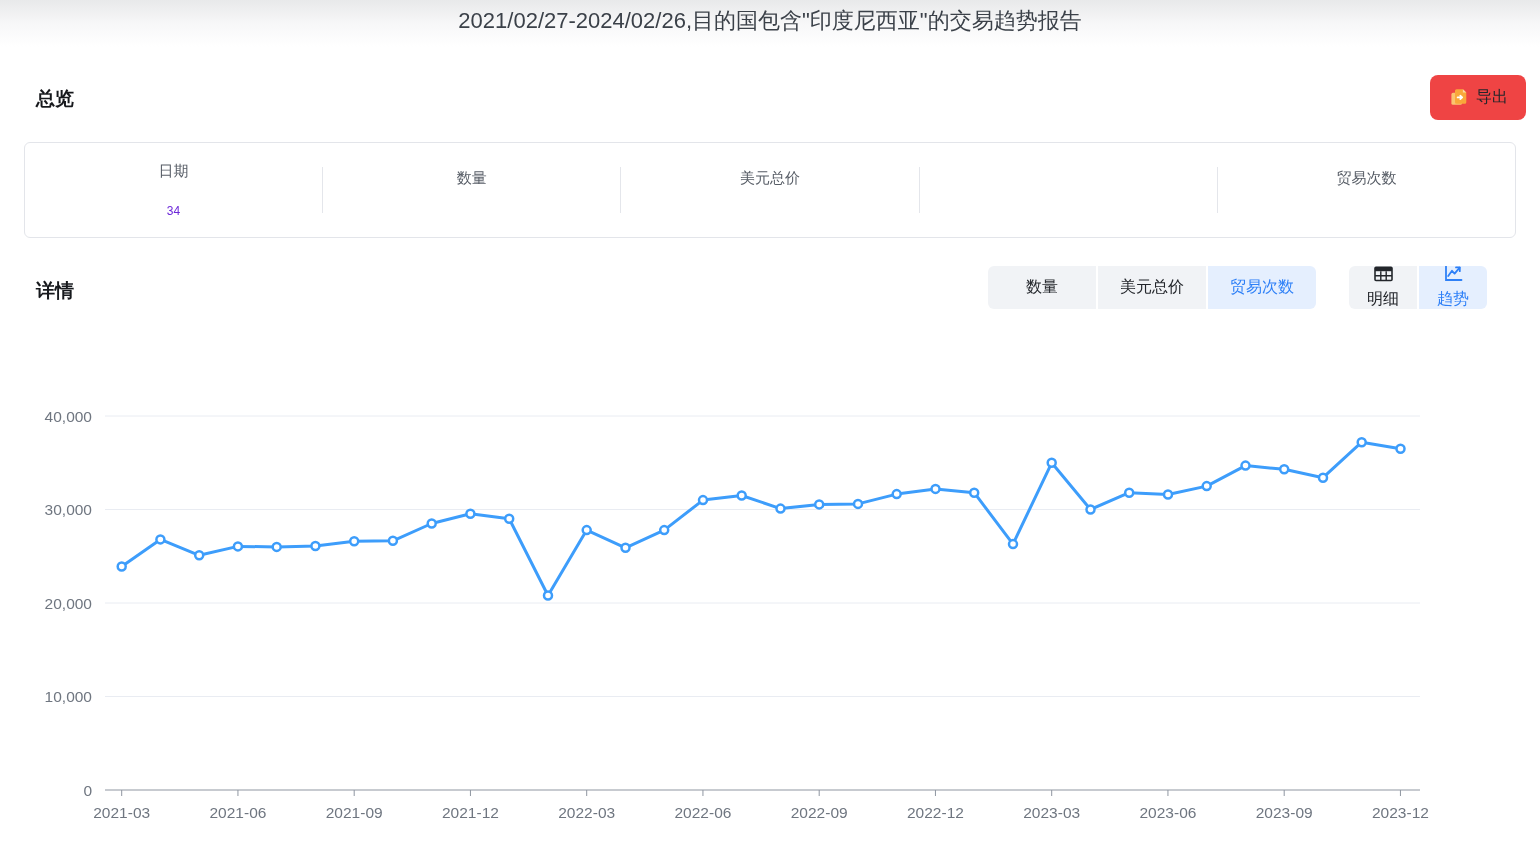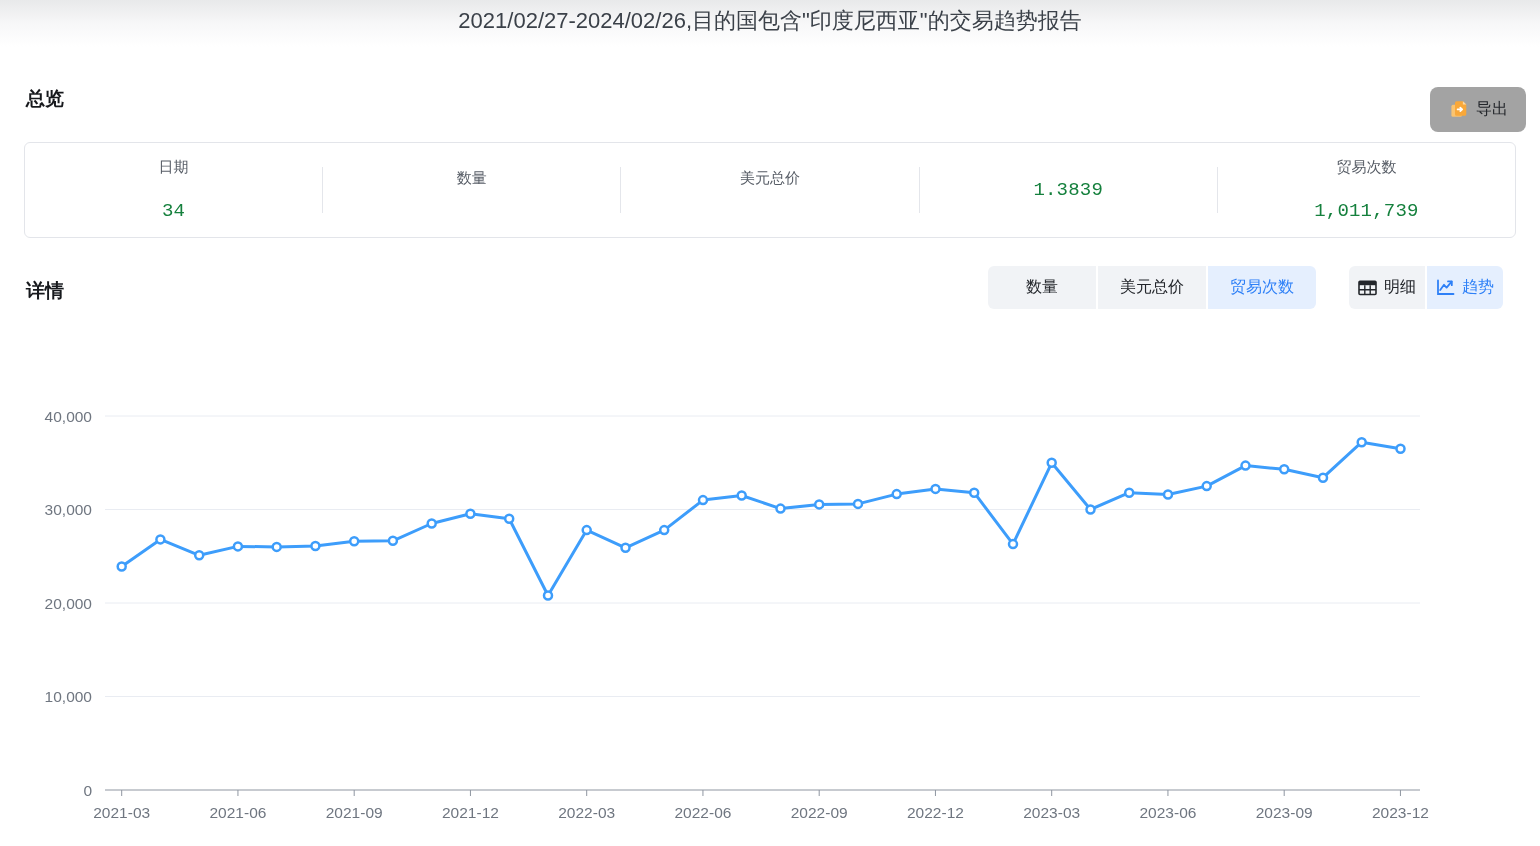--- a/index.html
+++ b/index.html
@@ -5,47 +5,47 @@
   * { margin:0; padding:0; box-sizing:border-box; }
   html,body { width:1540px; height:846px; background:#fff; overflow:hidden;
               font-family:"Liberation Sans", sans-serif; }
   .page { position:relative; width:1540px; height:846px; background:#fff; }
 
   .page-header { position:absolute; left:0; top:0; width:1540px; height:52px;
                  background:linear-gradient(180deg,#e8e9ea 0%,#f7f7f8 45%,#ffffff 90%);
                  text-align:center; }
   .page-title { display:inline-block; margin-top:6px; font-size:22px; color:#3b4149; }
 
-  .section-heading { position:absolute; left:26px; font-size:19px; font-weight:700; color:#17191d; }
+  .section-heading { position:absolute; left:36px; font-size:19px; font-weight:700; color:#17191d; }
   .overview-heading { top:86px; }
   .detail-heading { top:278px; }
 
-  .export-button { position:absolute; right:14px; top:87px; width:96px; height:45px;
-                   background:#a3a3a3; border-radius:8px; display:flex; align-items:center;
+  .export-button { position:absolute; right:14px; top:75px; width:96px; height:45px;
+                   background:#ef4444; border-radius:8px; display:flex; align-items:center;
                    justify-content:center; gap:7px; cursor:pointer; }
   .export-button .lbl { font-size:16px; color:#23262b; }
 
   .overview-card { position:absolute; left:24px; top:142px; width:1492px; height:96px;
                    border:1px solid #e3e5ea; border-radius:6px; background:#fff;
                    display:flex; align-items:center; }
   .stat { flex:1; text-align:center; }
   .stat-label { font-size:15px; color:#575d66; margin-bottom:23px; }
-  .stat-value { font-size:19px; font-weight:500; color:#15803d; letter-spacing:0.2px;font-family:Liberation Mono, monospace; }
+  .stat-value { font-size:12px; font-weight:500; color:#6d28d9; letter-spacing:0.2px; }
   .v-divider { width:1px; height:46px; background:#e4e6eb; }
 
   .tab-group { position:absolute; top:266px; height:43px; display:flex; border-radius:6px;
                overflow:hidden; }
   .metric-tabs { left:988px; }
   .view-tabs { left:1349px; }
   .seg { height:43px; display:flex; align-items:center; justify-content:center; gap:7px;
          background:#f1f3f6; color:#23262b; font-size:16px; cursor:pointer; }
   .seg + .seg { margin-left:2px; }
   .seg.active { background:#e5effe; color:#2e80f7; }
   .metric-tabs .seg { width:108px; }
-  .view-tabs .seg { width:76px; }
+  .view-tabs .seg { width:68px;flex-direction:column; }
 
   .chart-wrap { position:absolute; left:0; top:378px; width:1540px; height:468px; }
   svg text { font-family:"Liberation Sans", sans-serif; }
 </style>
 </head>
 <body>
 
 <div class="page">
 
   <div class="page-header">
@@ -74,26 +74,24 @@
     <div class="v-divider"></div>
     <div class="stat">
       <div class="stat-label">数量</div>
     </div>
     <div class="v-divider"></div>
     <div class="stat">
       <div class="stat-label">美元总价</div>
     </div>
     <div class="v-divider"></div>
     <div class="stat">
-      <div class="stat-value">1.3839</div>
     </div>
     <div class="v-divider"></div>
     <div class="stat">
       <div class="stat-label">贸易次数</div>
-      <div class="stat-value">1,011,739</div>
     </div>
   </div>
 
   <div class="section-heading detail-heading">详情</div>
 
   <div class="tab-group metric-tabs">
     <div class="seg">
       <span>数量</span>
     </div>
     <div class="seg">

